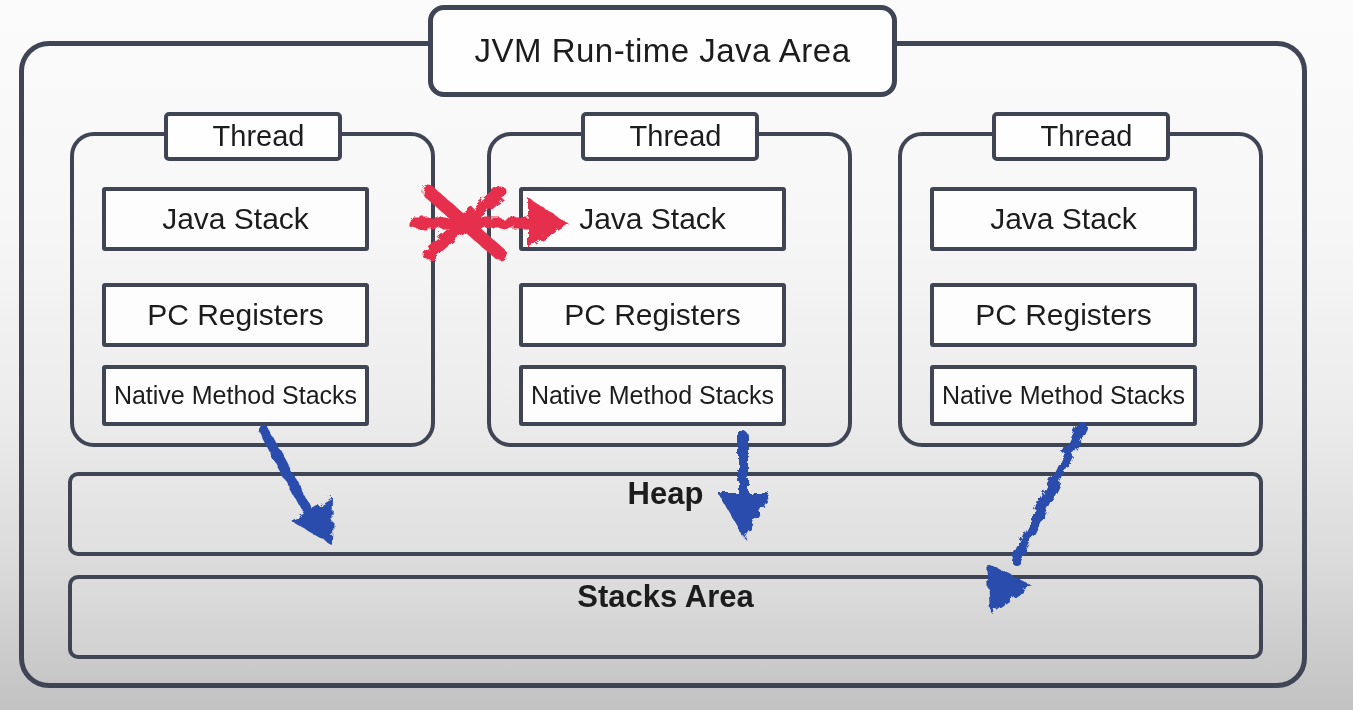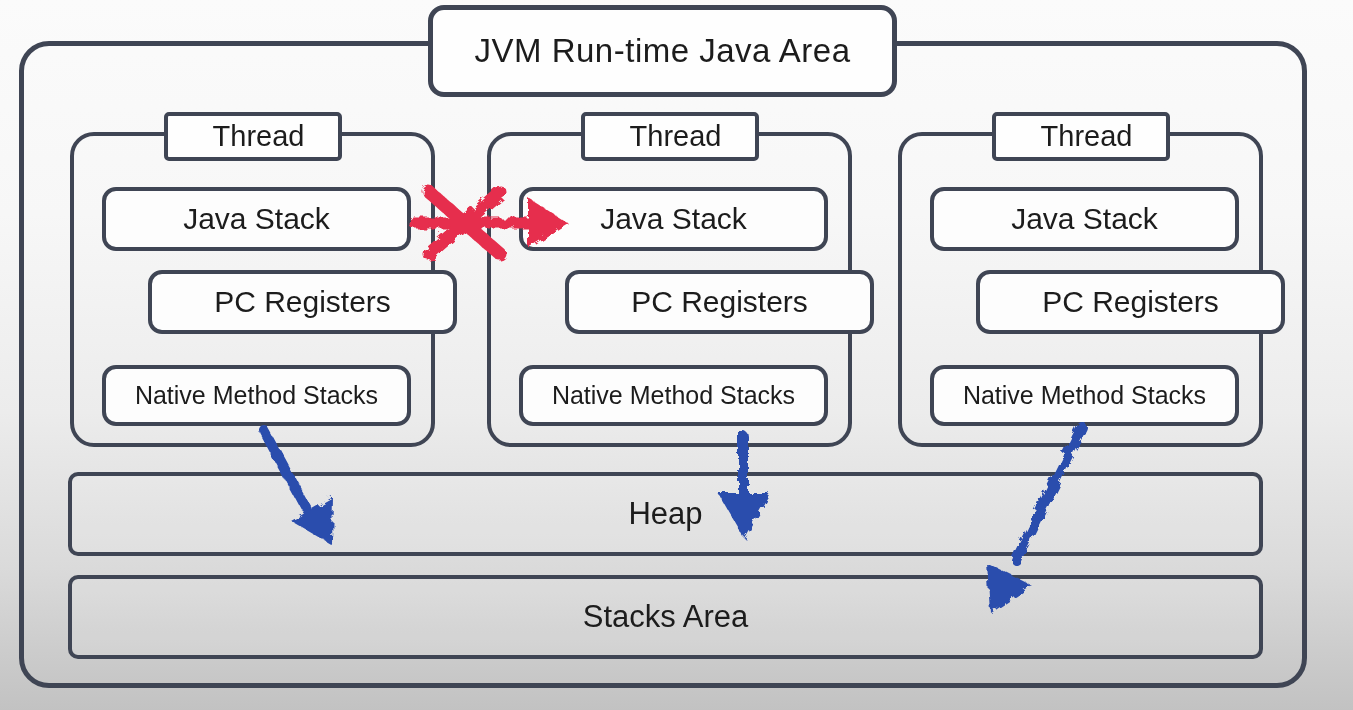--- a/index.html
+++ b/index.html
@@ -24,32 +24,33 @@
     border:4px solid var(--bd); border-radius:24px; box-sizing:border-box;
   }
   .t1 { left:70px; } .t2 { left:487px; } .t3 { left:898px; }
   .thread-label {
     position:absolute; top:-24px; left:50%; transform:translateX(-50%);
     width:178px; height:49px; background:#fefefe;
     border:4px solid var(--bd); border-radius:5px; box-sizing:border-box;
     display:flex; align-items:center; justify-content:center; font-size:29px;padding-left:12px;
   }
   .membox {
-    position:absolute; left:28px; width:309px; height:64px;
-    background:#fdfdfd; border:4px solid var(--bd); border-radius:14px;
+    position:absolute; left:28px; width:267px; height:64px;
+    background:#fdfdfd; border:4px solid var(--bd); border-radius:3px;
     box-sizing:border-box; display:flex; align-items:center; justify-content:center;
     font-size:30px;
   }
-  .box-0 { top:51px; } .box-1 { top:134px;margin-left:46px; }
+  .box-0 { top:51px; } .box-1 { top:147px; }
   .box-2 { top:229px; height:61px; font-size:25px; }
   .bar {
     position:absolute; left:68px; width:1195px; height:84px;
     border:4px solid var(--bd); border-radius:10px; box-sizing:border-box;
-    display:flex; align-items:center; justify-content:center; font-size:31px;
+    display:flex; justify-content:center; font-size:31px;
     background:rgba(255,255,255,0.12);
+    font-weight:bold;
   }
   .heap { top:472px; } .method { top:575px; }
   svg.arrows { position:absolute; left:0; top:0; width:1353px; height:710px; pointer-events:none; }
 </style>
 </head>
 <body>
 
 <div class="canvas">
 
   <div class="outer"></div>

